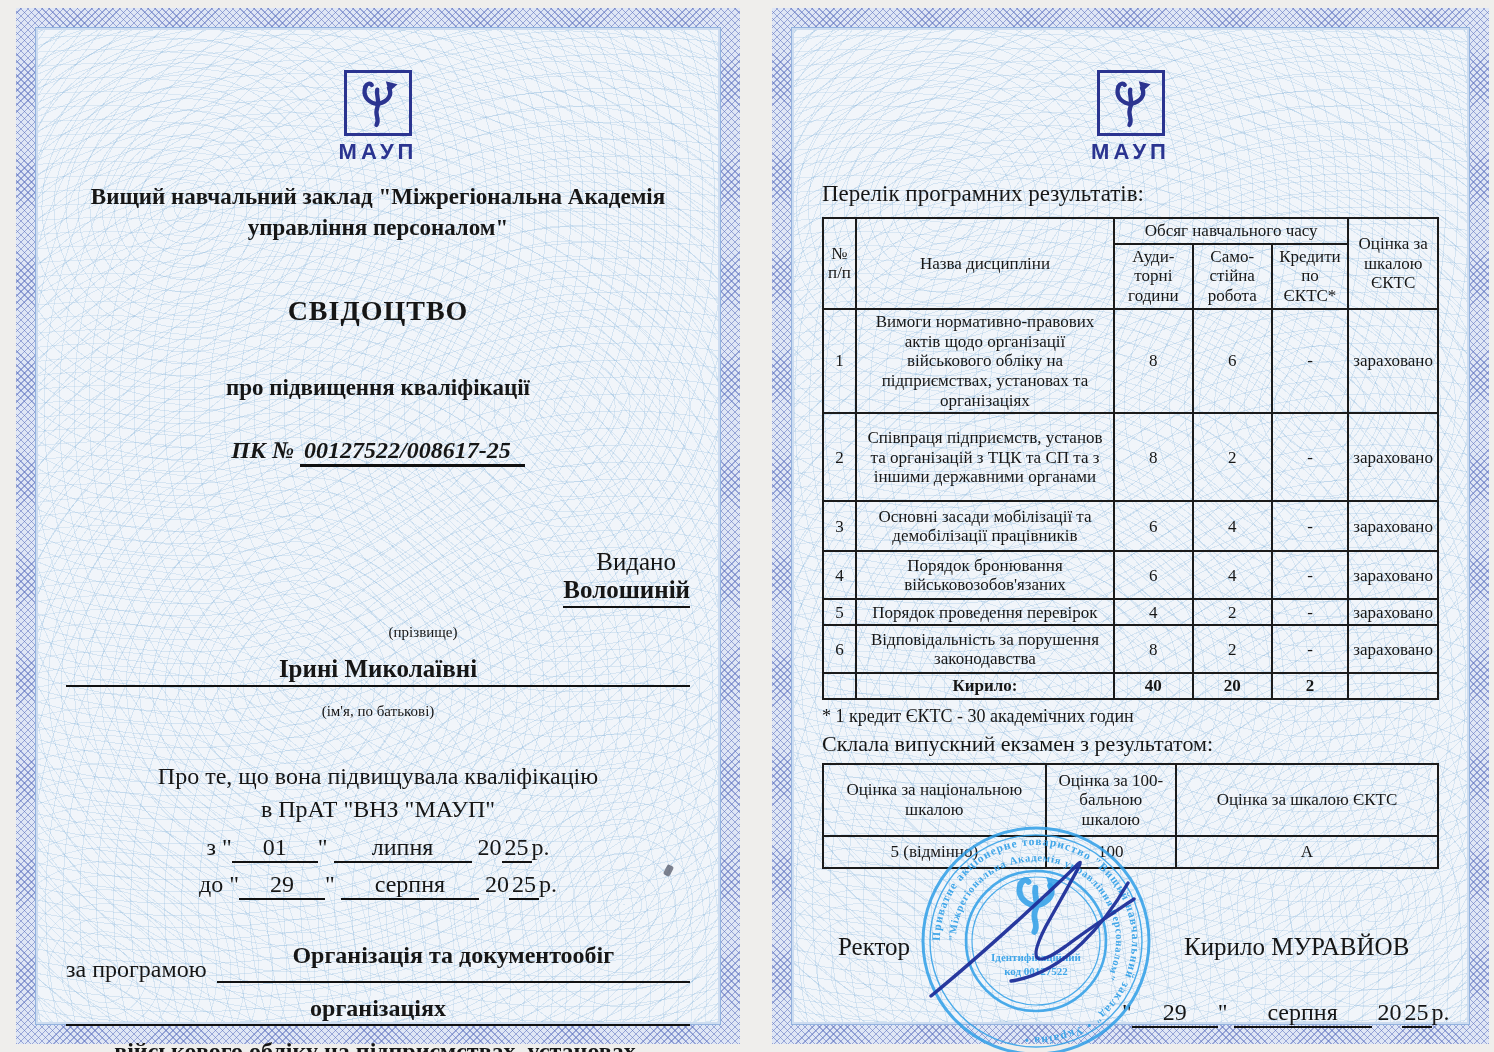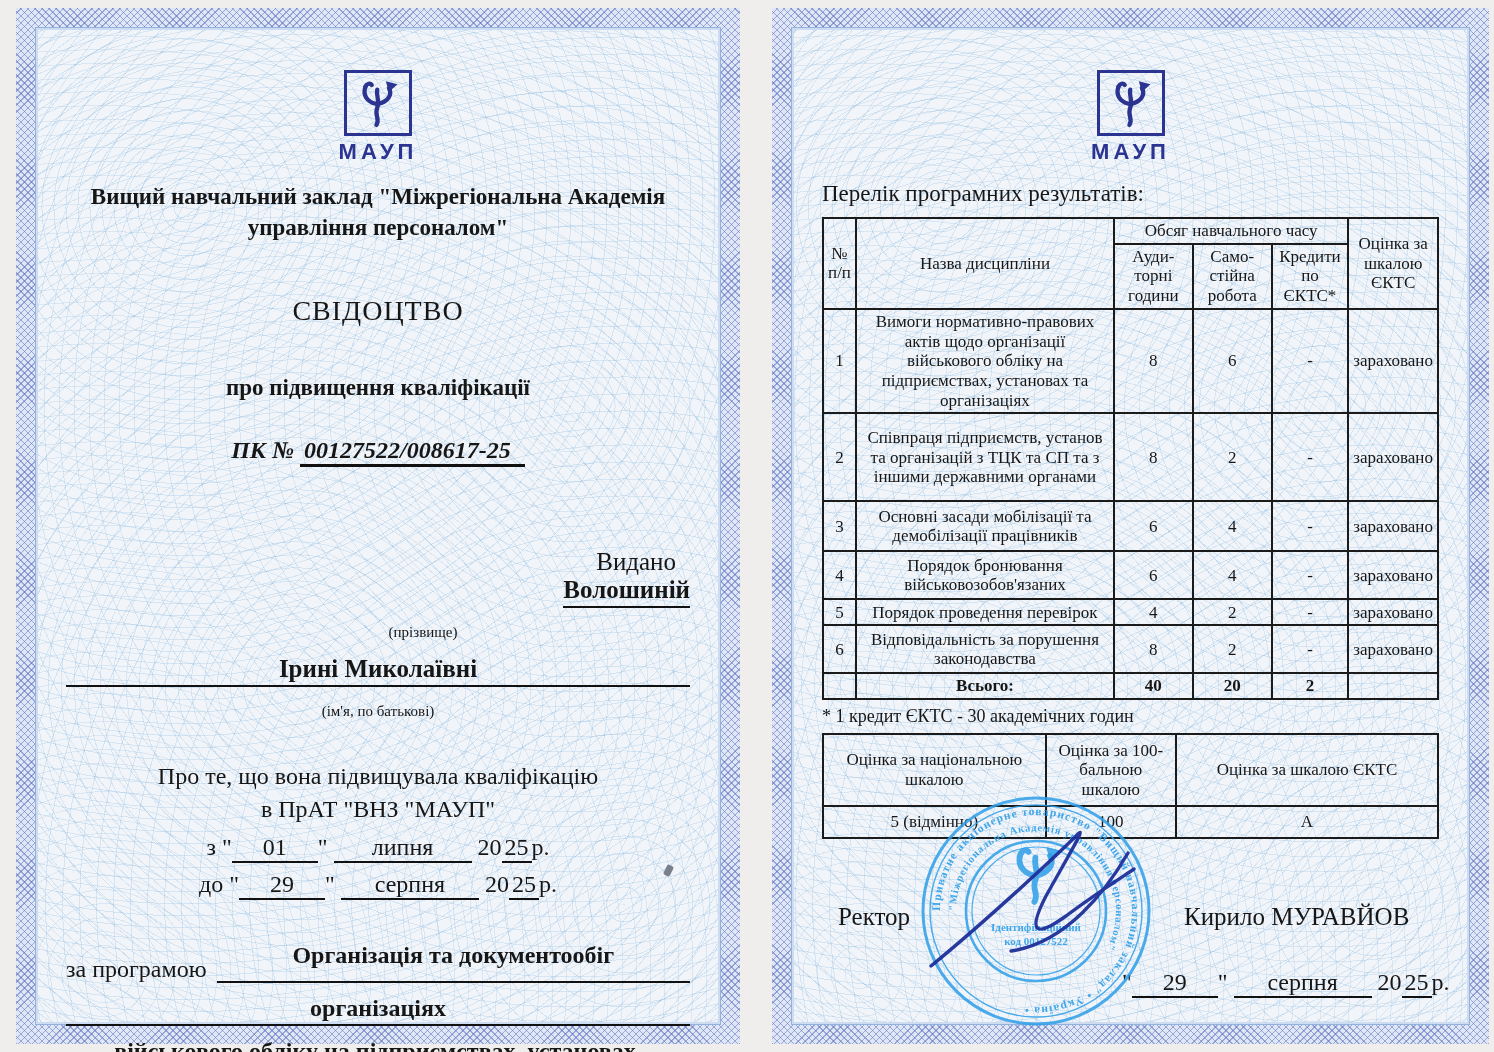--- a/index.html
+++ b/index.html
@@ -41,21 +41,21 @@
     display:flex;align-items:center;justify-content:center;background:transparent;
   }
   .logo-caption{
     font-family:"Liberation Sans","DejaVu Sans",sans-serif;
     font-weight:bold;color:#2b3490;font-size:22px;letter-spacing:4px;margin-top:3px;
   }
   
   .institution{
     text-align:center;font-weight:bold;font-size:23px;line-height:1.35;margin-top:16px;
   }
-  .doc-title{text-align:center;font-weight:normal;font-size:28px;letter-spacing:1px;margin-top:52px;}
+  .doc-title{text-align:center;font-weight:bold;font-size:28px;letter-spacing:1px;margin-top:52px;}
   .doc-subtitle{text-align:center;font-weight:bold;font-size:23px;margin-top:48px;}
   .doc-number{text-align:center;font-weight:bold;font-style:italic;font-size:24px;margin-top:36px;}
   .doc-number .u{border-bottom:3px solid #111;padding:0 14px 1px 4px;}
   .issued-row{display:flex;align-items:flex-end;margin-top:84px;font-size:25px;flex-direction:column;}
   .issued-label{flex:0 0 auto;padding-right:14px;}
   .fill-line{flex:1;border-bottom:2px solid #111;text-align:center;font-weight:bold;line-height:1.1;padding-bottom:2px;}
   .caption{ text-align:center;font-size:15px;margin-top:16px;}
   .name-line{border-bottom:2px solid #111;text-align:center;font-weight:bold;font-size:25px;margin-top:14px;padding-bottom:2px;}
   .statement{text-align:center;font-size:24px;line-height:1.38;margin-top:40px;}
   .date-line{text-align:center;font-size:24px;margin-top:8px;}
@@ -250,30 +250,31 @@
       <tr style="height:48px;">
         <td>6</td>
         <td class="disc">Відповідальність за порушення законодавства</td>
         <td>8</td>
         <td>2</td>
         <td>-</td>
         <td class="grade">зараховано</td>
       </tr>
       <tr class="total-row" style="height:24px;">
         <td></td>
-        <td class="total-label">Всього:</td>
+        <td class="total-label">Кирило:</td>
         <td>40</td>
         <td>20</td>
         <td>2</td>
         <td></td>
       </tr>
     </tbody>
       </table>
 
     <div class="footnote">* 1 кредит ЄКТС - 30 академічних годин</div>
+    <div class="exam-title">Склала випускний екзамен з результатом:</div>
 
     <table class="grid exam">
       <colgroup>
         <col style="width:36.2%">
           <col style="width:21.2%">
           <col style="width:42.6%">
       </colgroup>
       <tbody>
           <tr>
         <th>Оцінка за національною шкалою</th>

